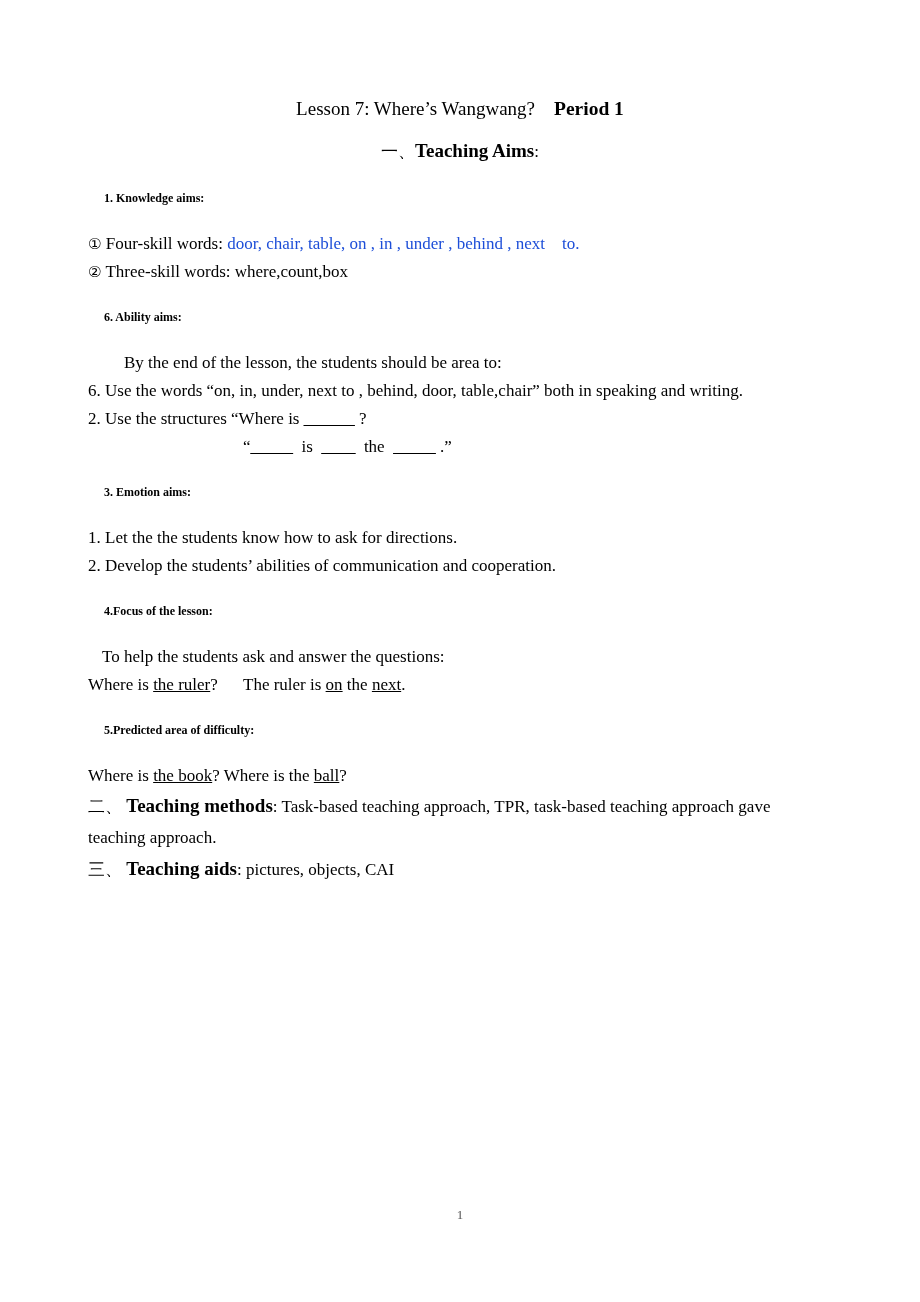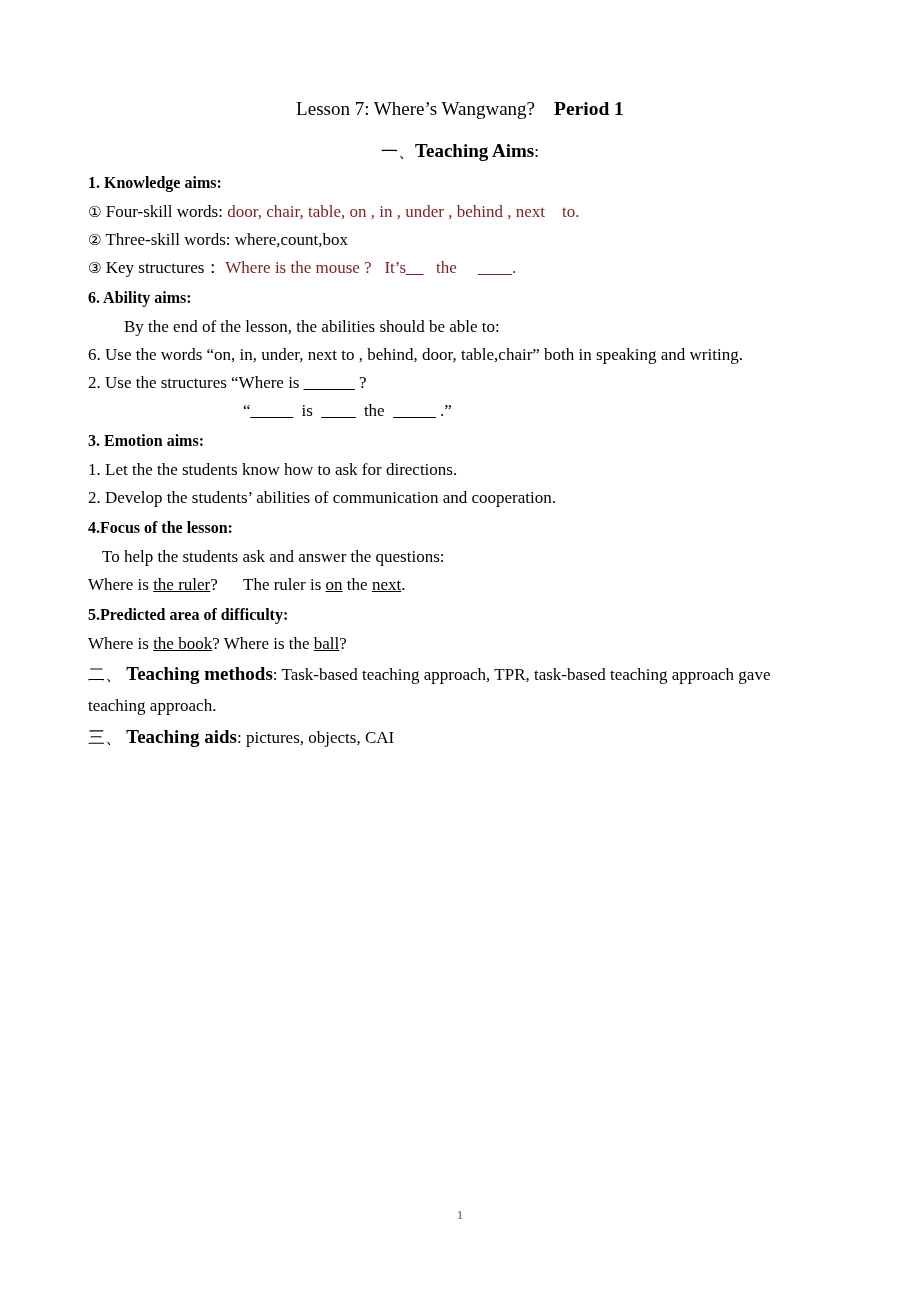--- a/index.html
+++ b/index.html
@@ -55,38 +55,38 @@
     font-family: "DejaVu Sans", "Liberation Sans", sans-serif;
     font-weight: normal;
     font-size: 17px;
   }
   .h-major .tail {
     font-weight: normal;
     font-size: 17px;
   }
   .h-sub {
     font-weight: bold;
-    font-size: 16px;
+    font-size: 12px;
     line-height: 31px;
-    margin: 0;
+    margin: 16px;
     white-space: pre;
   }
 
   
   .line {
     font-size: 17px;
     line-height: 28px;
     margin: 0;
     white-space: pre-wrap;
   }
   .indent { padding-left: 36px; }
   .indent-sm { padding-left: 14px; }
   .indent-lg { padding-left: 155px; }
 
-  .red { color: #7f1d1d; }
+  .red { color: #1d4ed8; }
   .u { text-decoration: underline; font-family: Liberation Serif, serif; }
   .circ {
     font-family: "DejaVu Sans", "Liberation Sans", sans-serif;
     font-size: 15px;
   }
   .blank {
     text-decoration: underline;
   }
   .wrap-line {
     font-size: 17px;
@@ -115,25 +115,24 @@
     <div class="doc-title"><span>Lesson 7: Where’s Wangwang?</span><span>    </span><span class="period">Period 1</span></div>
 
     <div class="h-major"><span class="cn">一、</span><span>Teaching Aims</span><span class="tail">:</span></div>
 
     <div class="h-sub">1. Knowledge aims:</div>
 
     <div class="line"><span class="circ">①</span> <span>Four-skill words:</span> <span class="red">door, chair, table, on , in , under , behind , next    to.</span></div>
 
     <div class="line"><span class="circ">②</span> <span>Three-skill words:</span> <span>where,count,box</span></div>
 
-    <div class="line"><span class="circ">③</span> <span>Key structures：</span> <span class="red">Where is the mouse ?</span>   <span class="red">It’s</span><span class="red blank">__</span>   <span class="red">the</span>     <span class="red blank">____</span><span class="red">.</span></div>
 
     <div class="h-sub">6. Ability aims:</div>
 
-    <div class="line indent">By the end of the lesson, the abilities should be able to:</div>
+    <div class="line indent">By the end of the lesson, the students should be area to:</div>
 
     <div class="line">6. Use the words “on, in, under, next to , behind, door, table,chair” both in speaking and writing.</div>
 
     <div class="line"><span>2. Use the structures “Where is</span> <span class="blank">______</span> <span>?</span></div>
 
     <div class="line indent-lg"><span>“</span><span class="blank">_____</span>  <span>is</span>  <span class="blank">____</span>  <span>the</span>  <span class="blank">_____</span> <span>.”</span></div>
 
     <div class="h-sub">3. Emotion aims:</div>
     <div class="line">1. Let the the students know how to ask for directions.</div>
     <div class="line">2. Develop the students’ abilities of communication and cooperation.</div>

